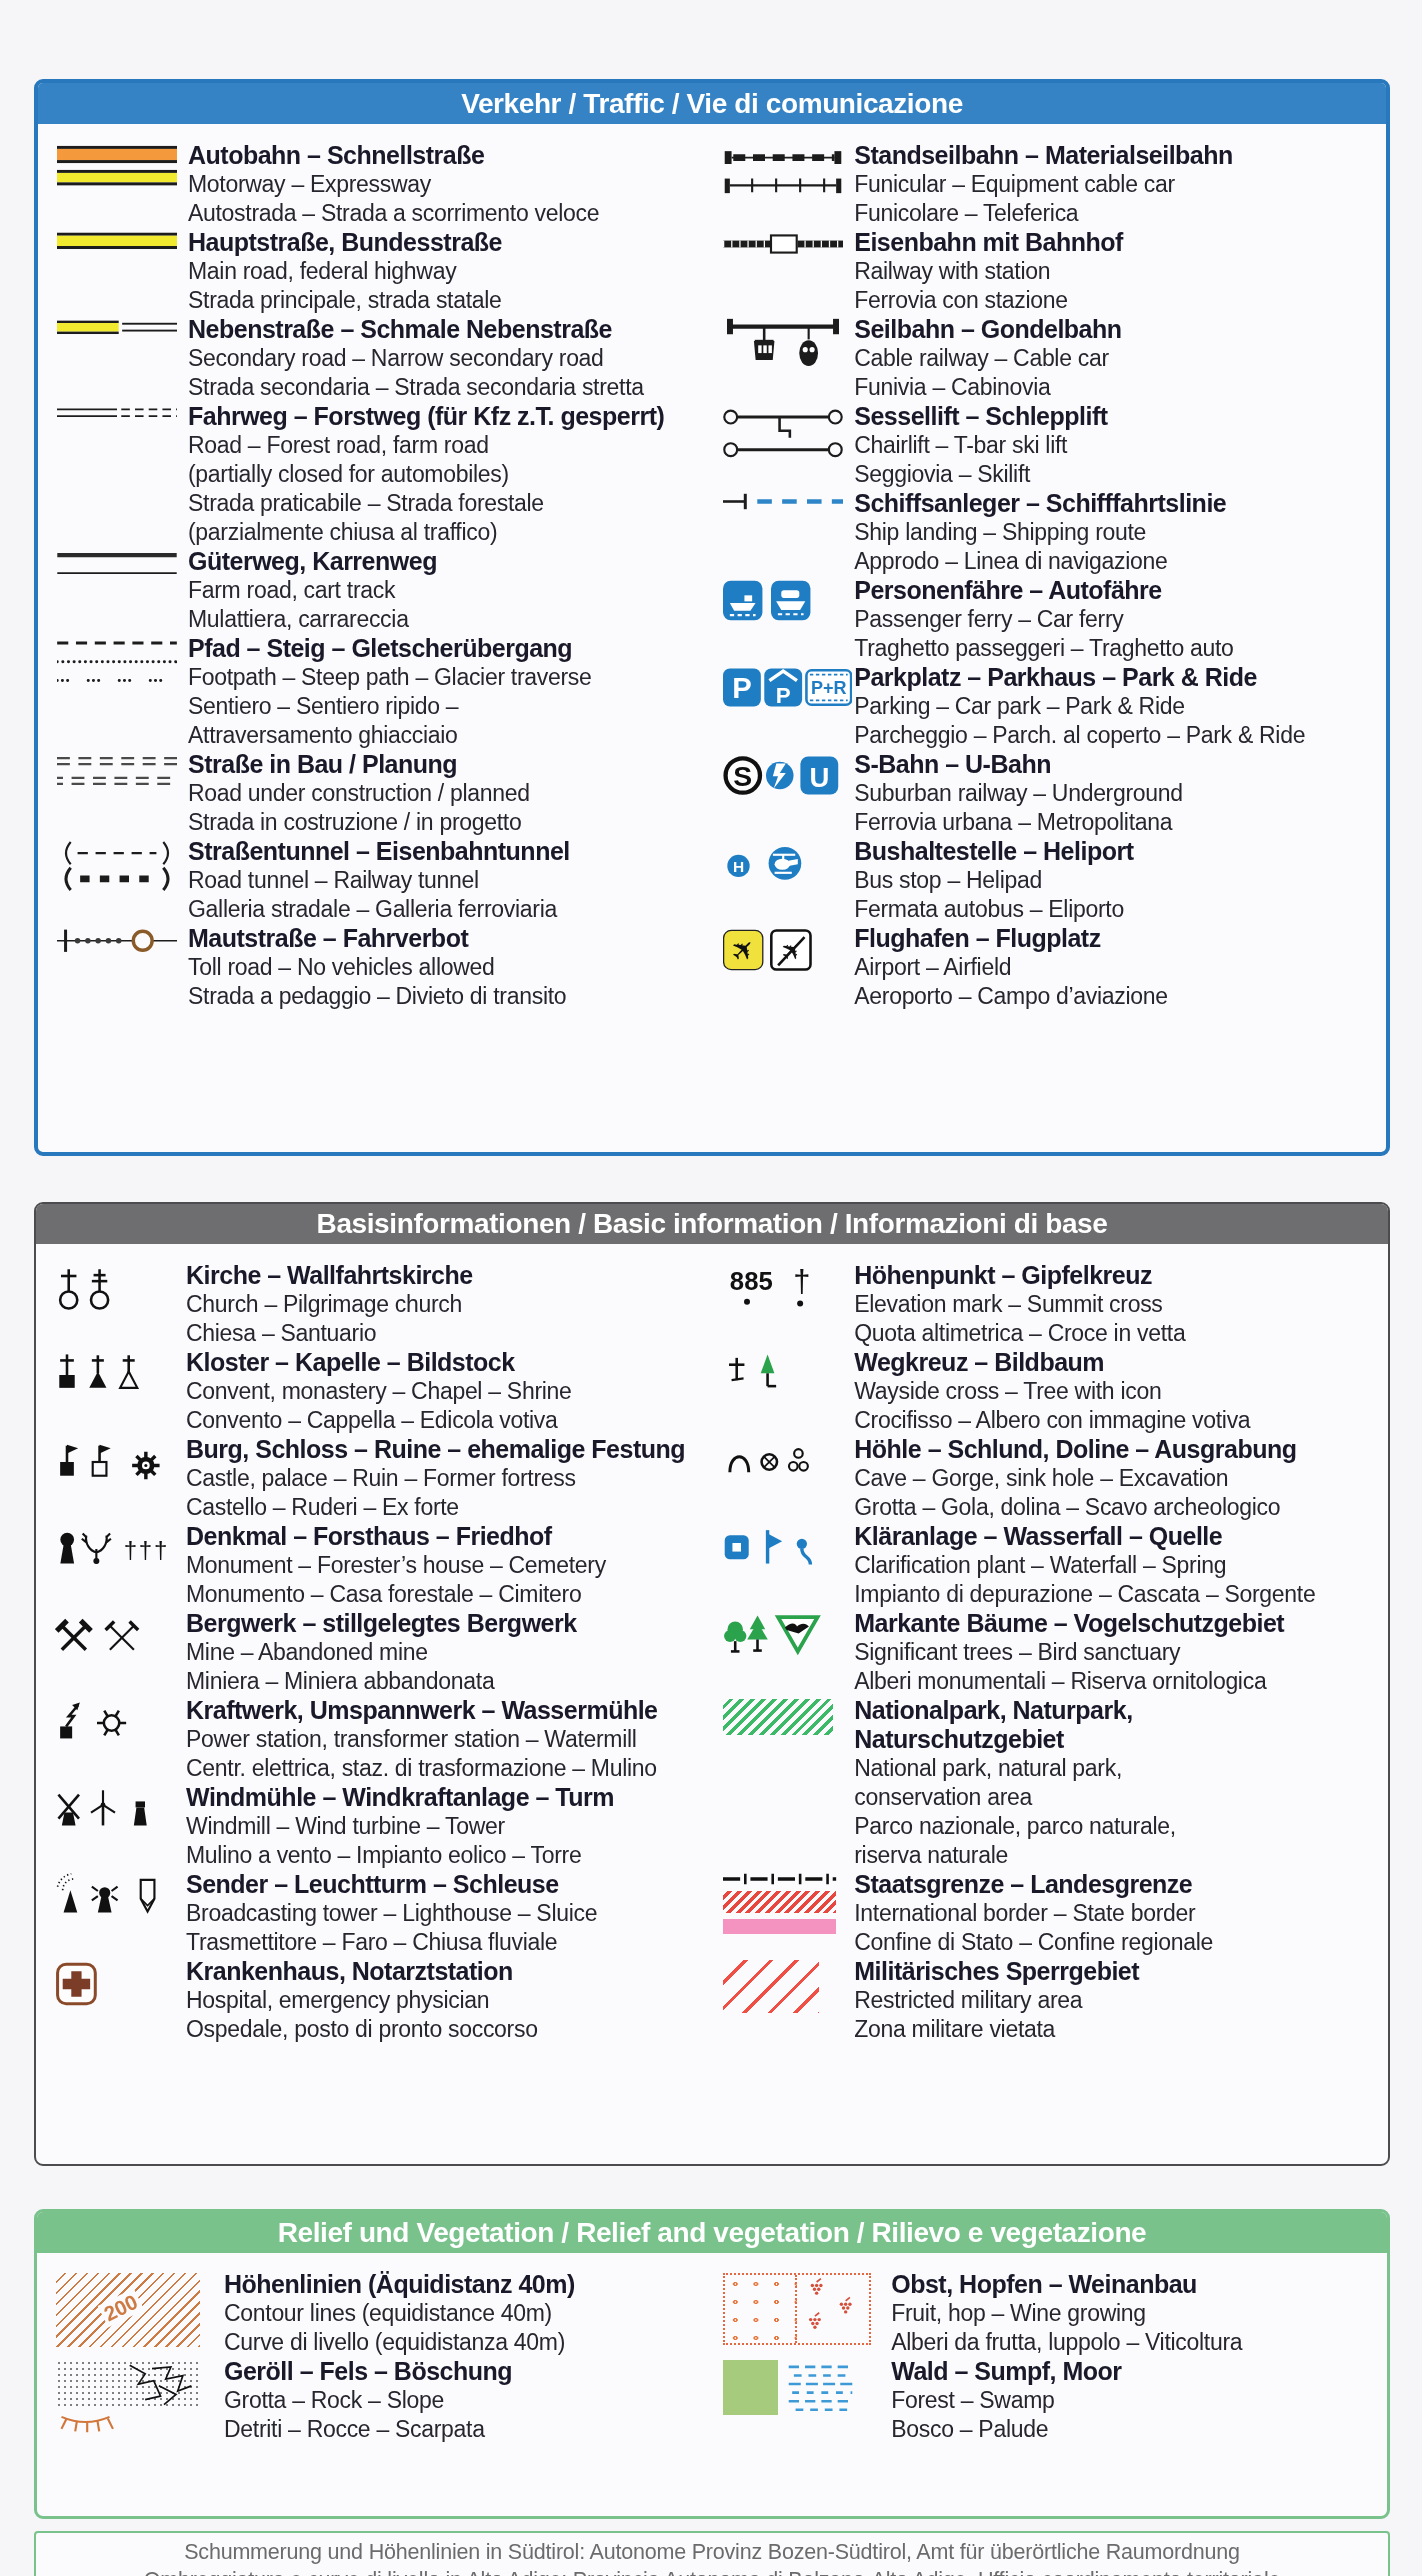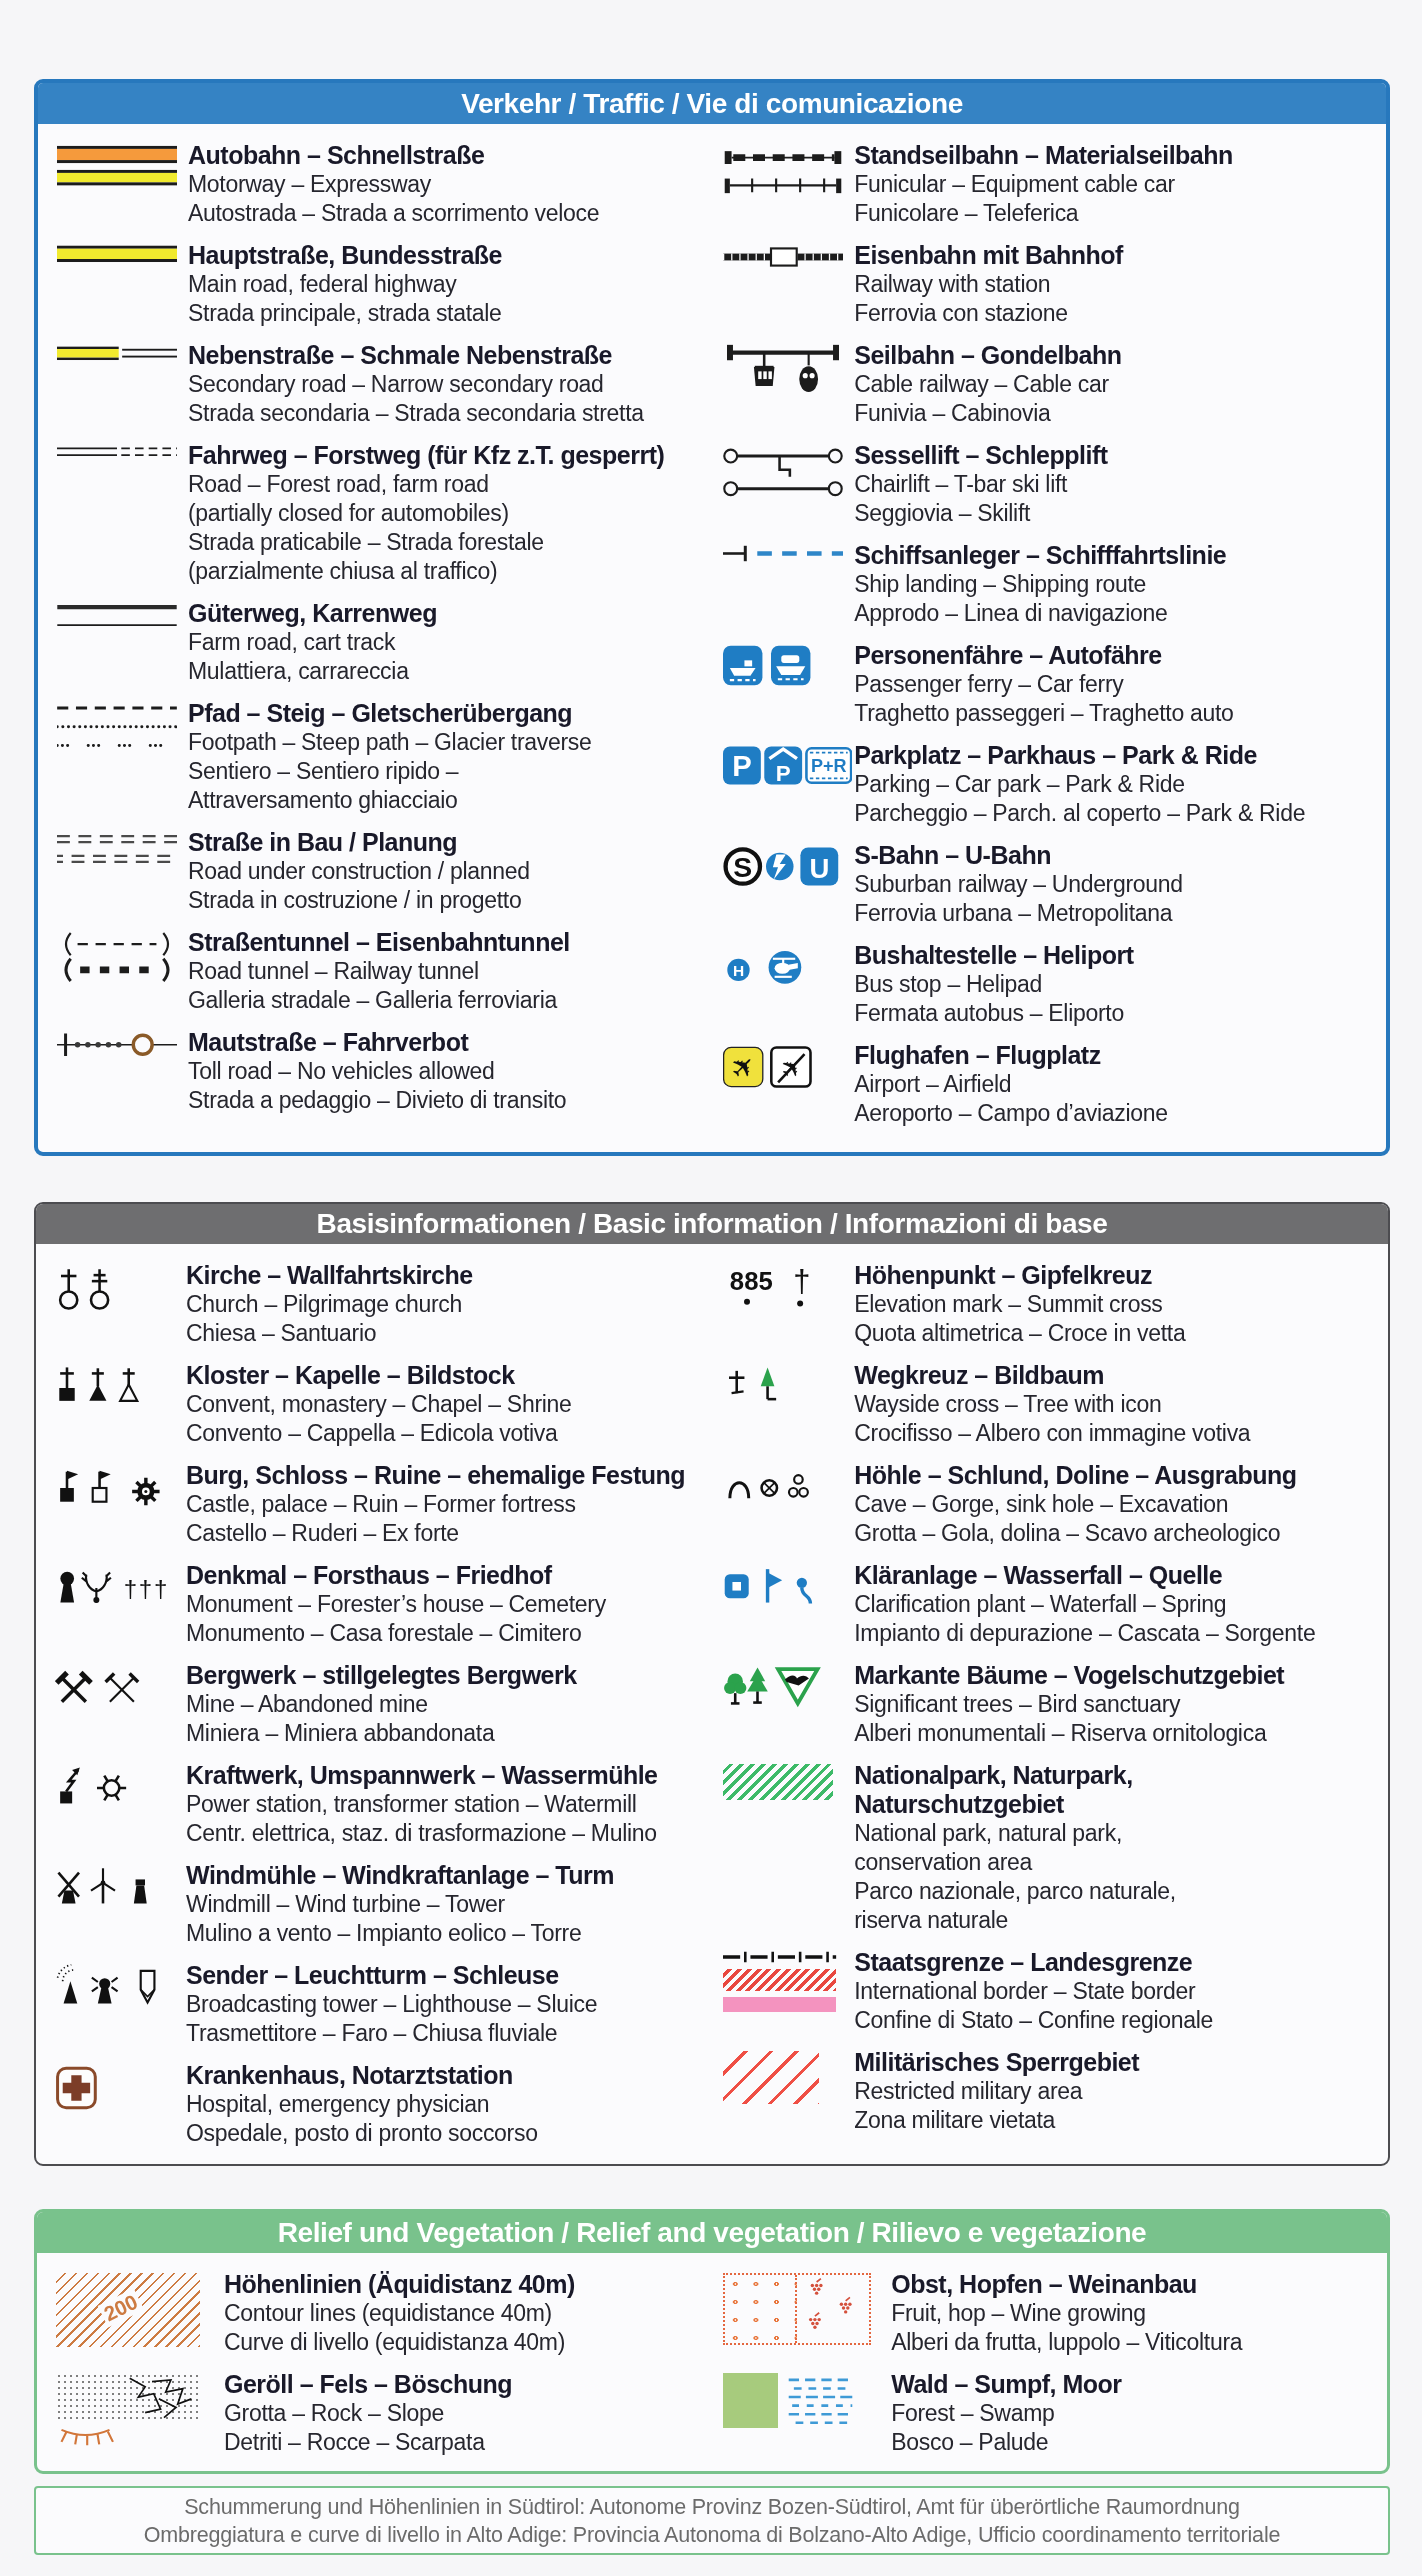--- a/index.html
+++ b/index.html
@@ -2,32 +2,32 @@
 <html style="font-size:13.7px"><head>
 <meta charset="utf-8">
 <style>
   * { margin:0; padding:0; box-sizing:border-box; }
   html,body { width:1423px; background:#f6f6f8; font-family:"Liberation Sans",sans-serif; }
   body { height:2576px; overflow:hidden; }
 
   .box { margin-left:34px; width:1356px; border-radius:9px; background:#fbfbfd; overflow:hidden; }
   .box-traffic { margin-top:79px; height:1077px; border:4.3px solid #2778bd; }
   .box-basic   { margin-top:46px;  height:964px; border:2.6px solid #4c4c50; }
-  .box-relief  { margin-top:43px;  height:265px;  border:3.4px solid #79c28c; }
+  .box-relief  { margin-top:43px;  height:310px;  border:3.4px solid #79c28c; }
   .box-footer  { margin-top:12px;  height:69px;   border:2.6px solid #79c28c; border-radius:4px;
                  display:flex; flex-direction:column; justify-content:center; text-align:center; background:#fbfbfd;}
 
   .band { height:41px; display:flex; align-items:center; justify-content:center;
           color:#ffffff; font-weight:bold; font-size:28px; letter-spacing:-0.4px; }
   .band-traffic { background:#3583c4; }
   .band-basic   { background:#6e6e70; height:40px; }
   .band-relief  { background:#79c28c; }
 
   .cols { display:grid; grid-template-columns:1fr 1fr; column-gap:15.5px; padding:17px 12px 8.6px 19px; }
-  .col  { display:flex; flex-direction:column; gap:13px; }
+  .col  { display:flex; flex-direction:column; }
   .row  { display:flex; }
   .ic   { flex:0 0 131px; padding-top:3.4px; }
   .ic-wide { flex:0 0 168px; padding-top:3.4px; }
   .tx   { flex:1; }
   .de { font-size:25px; font-weight:bold; color:#191929; line-height:29px; letter-spacing:-0.5px; white-space:pre-line; }
   .en, .it { font-size:23px; color:#26262e; line-height:29px; letter-spacing:-0.3px; white-space:pre-line; }
 
   .foot-line { font-size:21.5px; color:#6b6b6b; line-height:28px; letter-spacing:-0.2px; }
 
   

